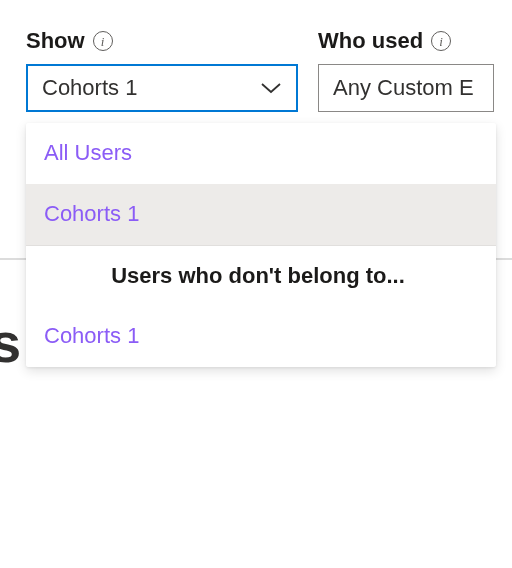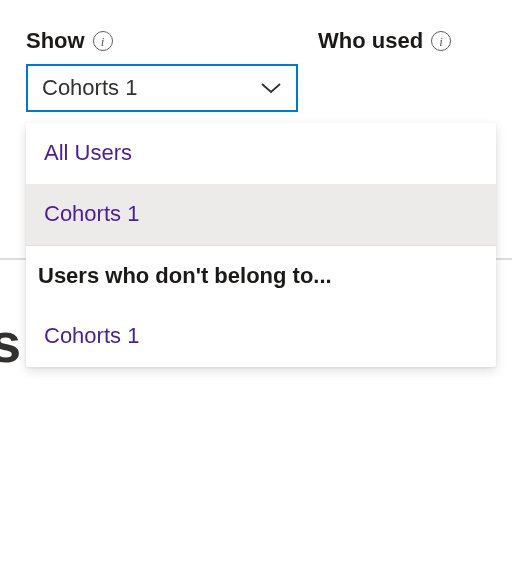--- a/index.html
+++ b/index.html
@@ -14,20 +14,21 @@
       background: #fff;
       width: 512px;
       height: 568px;
       position: relative;
       overflow: hidden;
     }
     .field-row {
       display: flex;
       gap: 20px;
       padding: 28px 26px 0 26px;
+      align-items: flex-end;
     }
     .field {
       display: flex;
       flex-direction: column;
     }
     .field-label-row {
       display: flex;
       align-items: center;
       gap: 8px;
       margin-bottom: 10px;
@@ -92,21 +93,21 @@
       top: 123px;
       width: 470px;
       background: #fff;
       box-shadow: 0 4px 12px rgba(0,0,0,0.12), 0 1px 3px rgba(0,0,0,0.08);
       border-radius: 2px;
       z-index: 10;
     }
     .dropdown-item {
       padding: 17px 18px;
       font-size: 22px;
-      color: #4c1d95;
+      color: #8b5cf6;
       cursor: pointer;
       border-bottom: 1px solid transparent;
     }
     .dropdown-item.selected {
       background: #edebe9;
     }
     .dropdown-header {
       padding: 17px 18px 17px 12px;
       font-size: 22px;
       font-weight: 700;
@@ -154,21 +155,24 @@
           </svg>
       </span>
     </div>
   </div>
 
   <div class="field secondary">
     <div class="field-label-row">
       <span class="field-label">Who used</span>
       <span class="info-icon">i</span>
     </div>
+    <div class="select-box gray">
+      <span class="select-value">Any Custom E</span>
+    </div>
   </div>
 </div>
 
 <div class="dropdown">
   <div class="dropdown-item">All Users</div>
   <div class="dropdown-item selected">Cohorts 1</div>
-  <div class="dropdown-header" style="border-top:1px solid #e1dfdd;">Users who don't belong to...</div>
+  <div class="dropdown-header" style="border-top:1px solid #e1dfdd;text-align:center;">Users who don't belong to...</div>
   <div class="dropdown-item">Cohorts 1</div>
 </div>
 
 </body></html>

